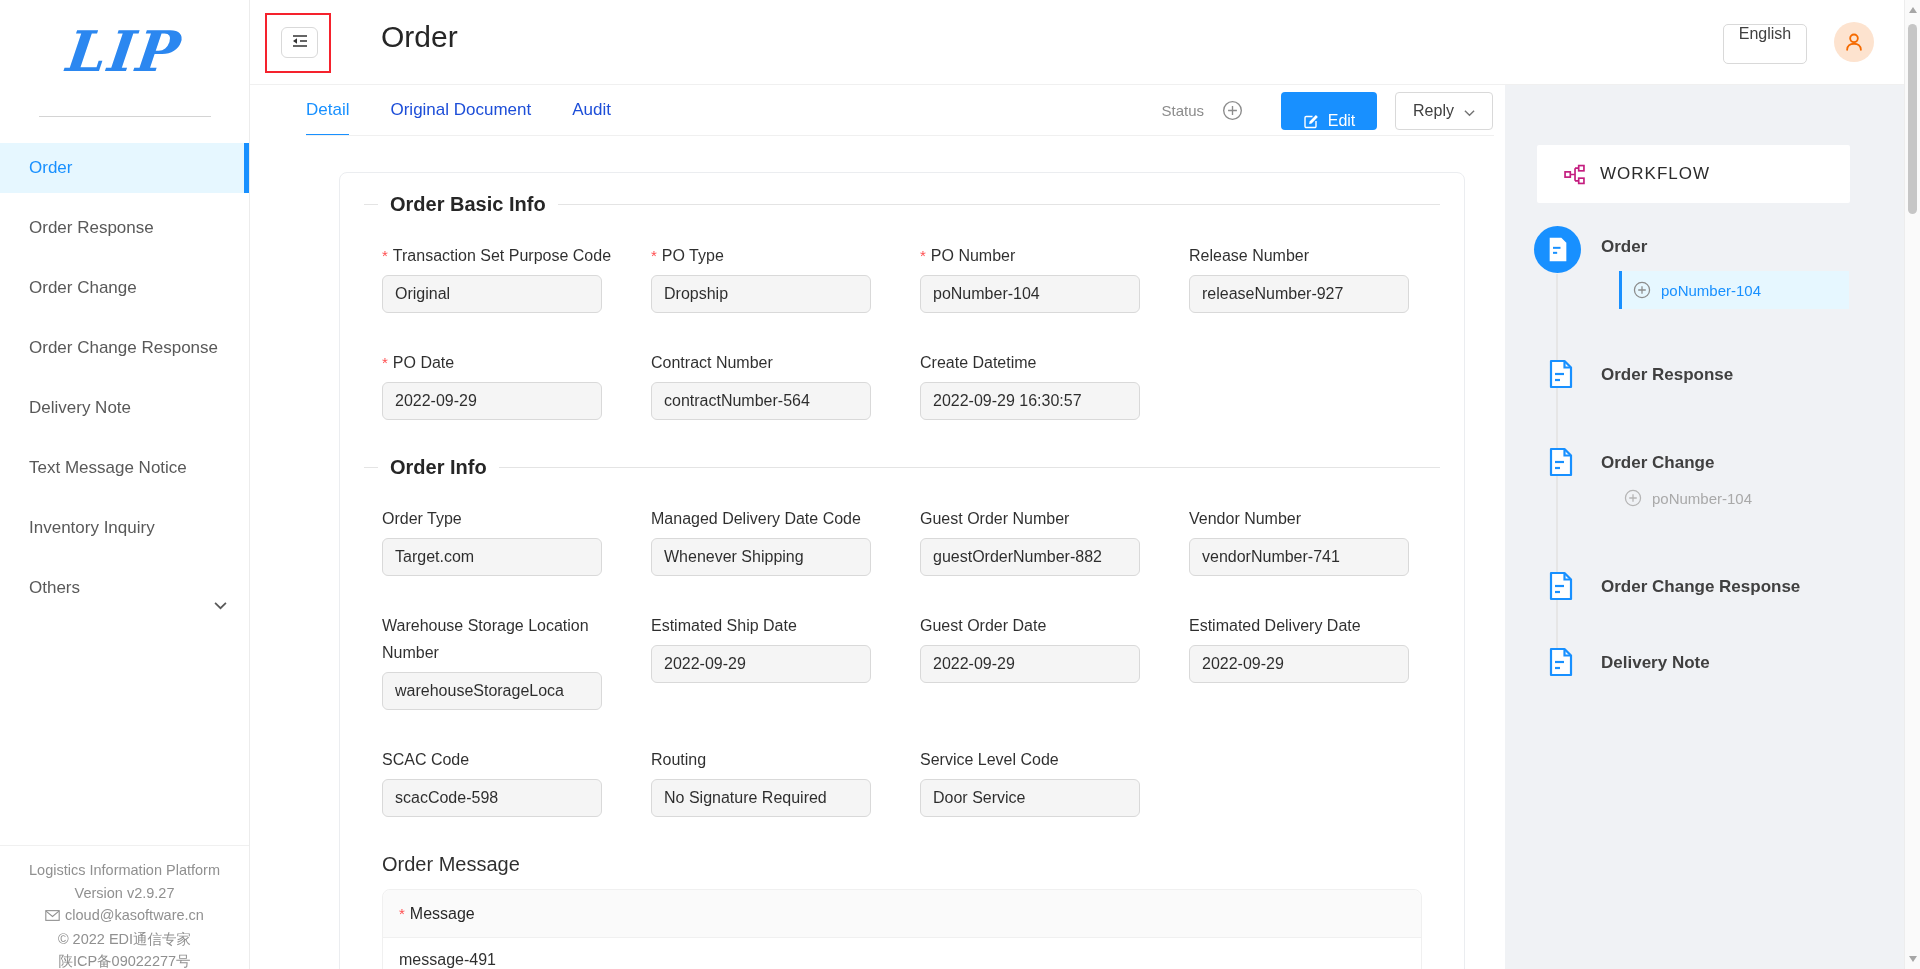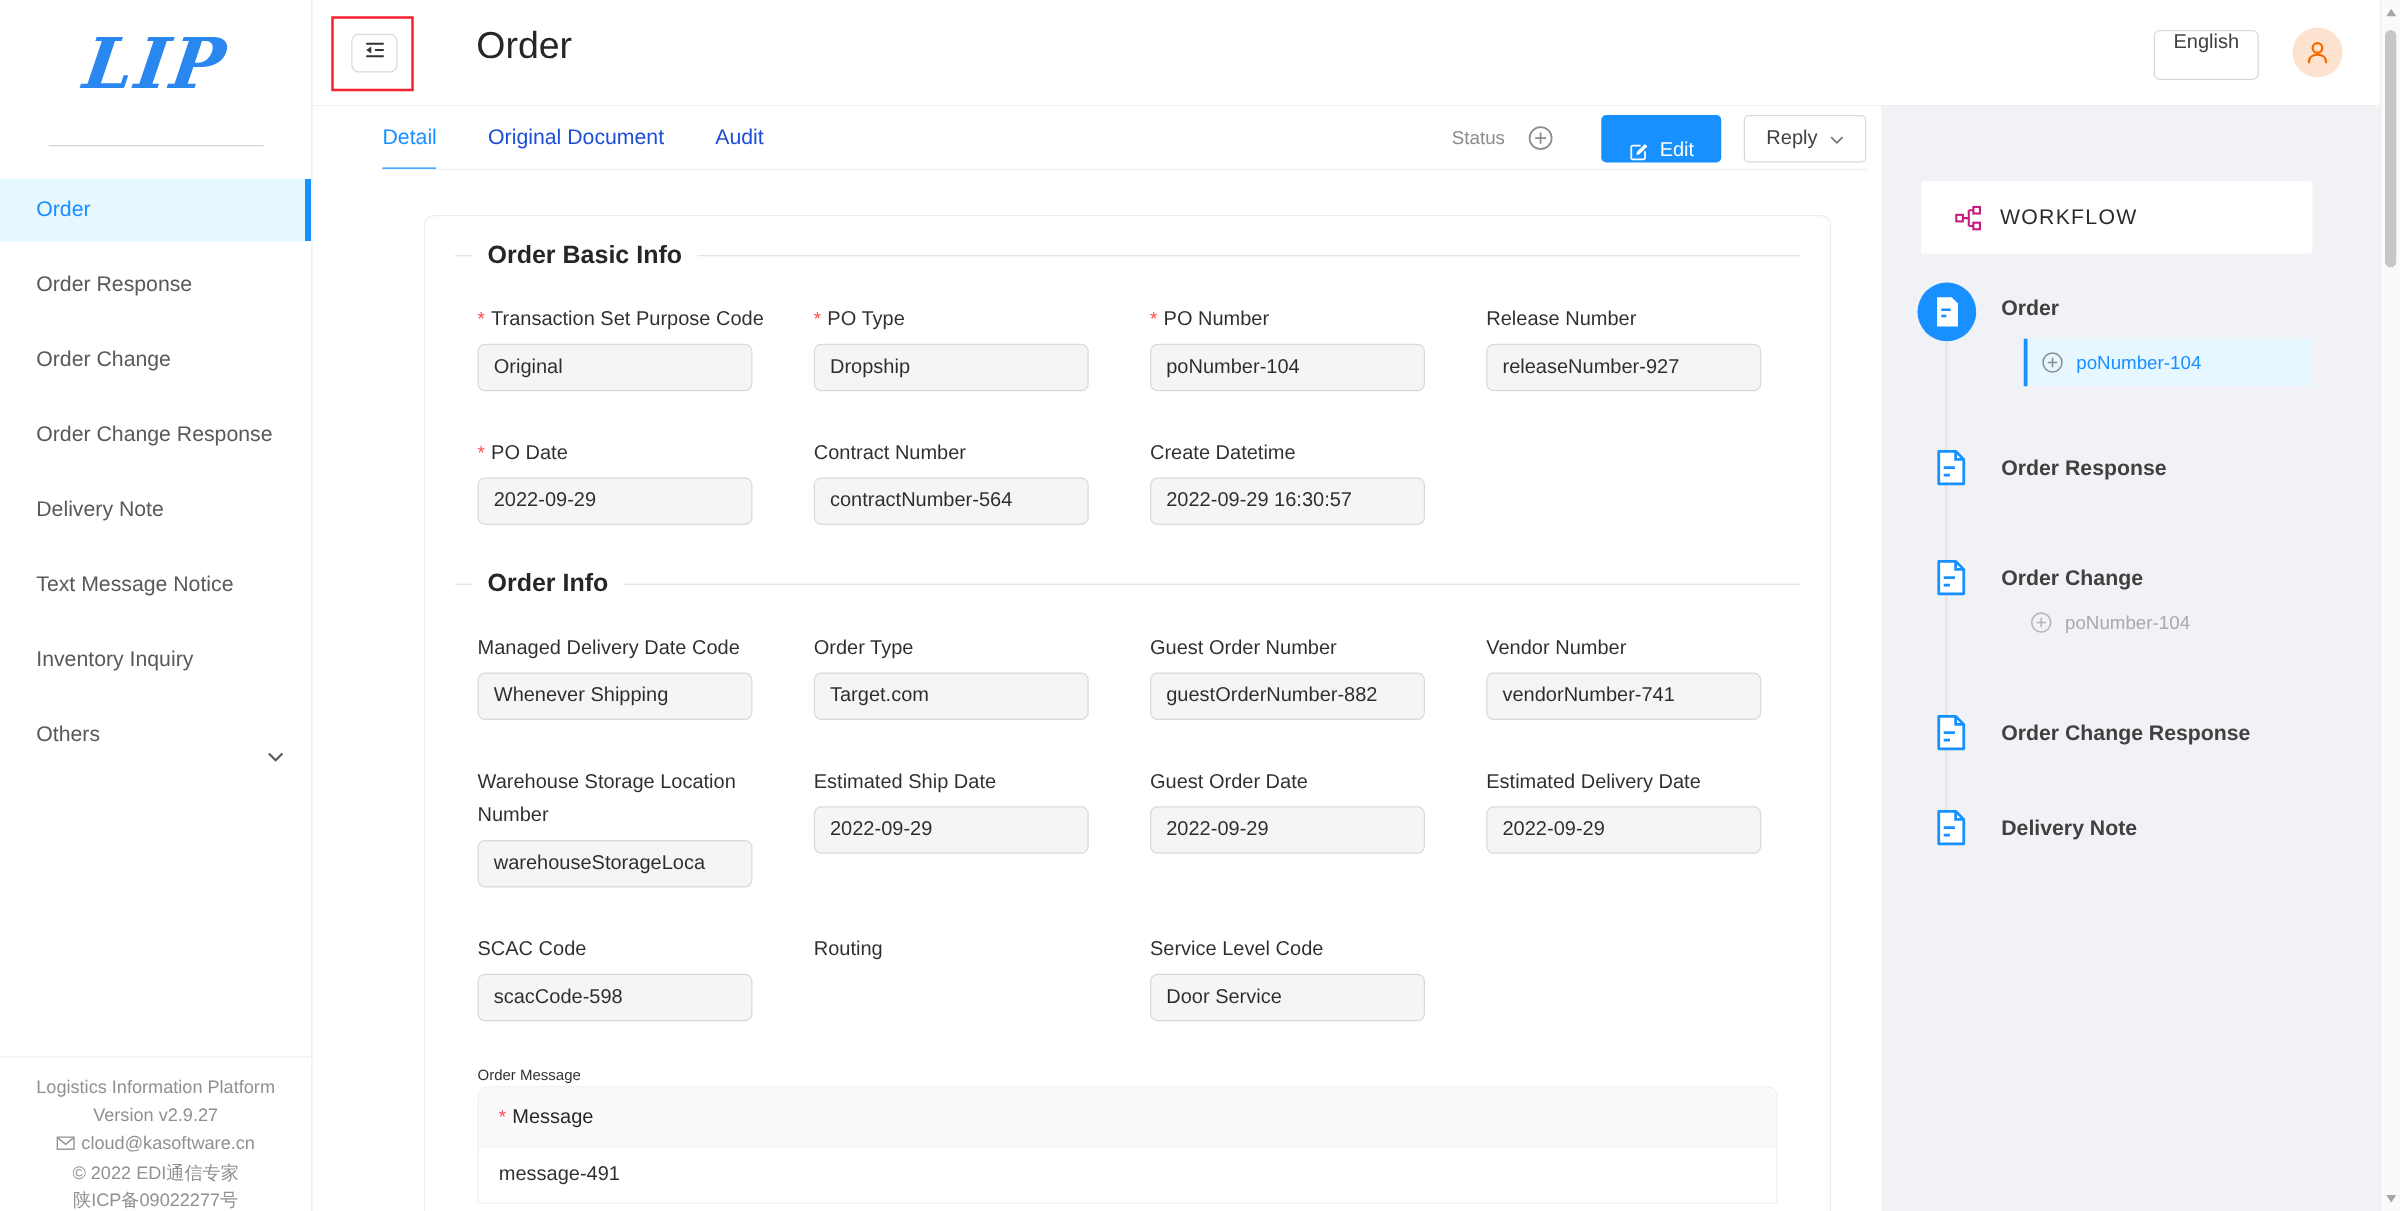--- a/index.html
+++ b/index.html
@@ -73,21 +73,21 @@
   .fields{margin-left:18px;}
   .form-row{display:flex;align-items:flex-start;margin-bottom:36px;}
   .field{width:269px;flex:0 0 269px;}
   .field .flabel{font-size:16px;color:rgba(0,0,0,.82);line-height:27px;max-width:230px;
     margin-bottom:6px;}
   .req::before{content:"*";color:#ff4d4f;margin-right:5px;font-size:15px;}
   .finput{width:220px;height:38px;background:var(--input-bg);border:1px solid var(--input-border);
     border-radius:6px;line-height:36px;padding:0 12px;font-size:16px;color:rgba(0,0,0,.82);
     white-space:nowrap;overflow:hidden;}
   .msg-block{margin:36px 0 0 18px;width:1040px;}
-  .msg-label{font-size:12px;color:rgba(0,0,0,.82);margin-bottom:2px;}
+  .msg-label{font-size:20px;color:rgba(0,0,0,.82);margin-bottom:13px;}
   .msg-table{border:1px solid var(--line);border-radius:8px 8px 0 0;}
   .msg-head{height:48px;background:#fafafa;border-bottom:1px solid var(--line);
     display:flex;align-items:center;padding-left:16px;font-size:16px;color:rgba(0,0,0,.85);
     border-radius:8px 8px 0 0;text-align:center;}
   .msg-row{padding:13px 16px;font-size:16px;color:rgba(0,0,0,.82);}
 
   
   .wf-pane{position:absolute;left:1505px;top:85px;right:16px;bottom:0;background:var(--page-bg);}
   .wf-header{position:absolute;left:32px;top:60px;width:313px;height:58px;background:#fff;
     border-radius:2px;display:flex;align-items:center;padding-left:27px;gap:15px;}
@@ -251,28 +251,28 @@
         </div>
       </div>
     </div>
 
     <div class="section-head second">
       <span class="t">Order Info</span>
     </div>
     <div class="fields">
       <div class="form-row">
         <div class="field">
+          <div class="flabel">Order Type</div>
+          <div class="finput">Target.com</div>
+        </div>
+        <div class="field">
           <div class="flabel">Managed Delivery Date Code</div>
           <div class="finput">Whenever Shipping</div>
         </div>
         <div class="field">
-          <div class="flabel">Order Type</div>
-          <div class="finput">Target.com</div>
-        </div>
-        <div class="field">
           <div class="flabel">Guest Order Number</div>
           <div class="finput">guestOrderNumber-882</div>
         </div>
         <div class="field">
           <div class="flabel">Vendor Number</div>
           <div class="finput">vendorNumber-741</div>
         </div>
       </div>
       <div class="form-row">
         <div class="field">
@@ -292,20 +292,21 @@
           <div class="finput">2022-09-29</div>
         </div>
       </div>
       <div class="form-row">
         <div class="field">
           <div class="flabel">SCAC Code</div>
           <div class="finput">scacCode-598</div>
         </div>
         <div class="field">
           <div class="flabel">Routing</div>
+          <div class="finput">No Signature Required</div>
         </div>
         <div class="field">
           <div class="flabel">Service Level Code</div>
           <div class="finput">Door Service</div>
         </div>
       </div>
     </div>
 
     <div class="msg-block">
       <div class="msg-label">Order Message</div>

